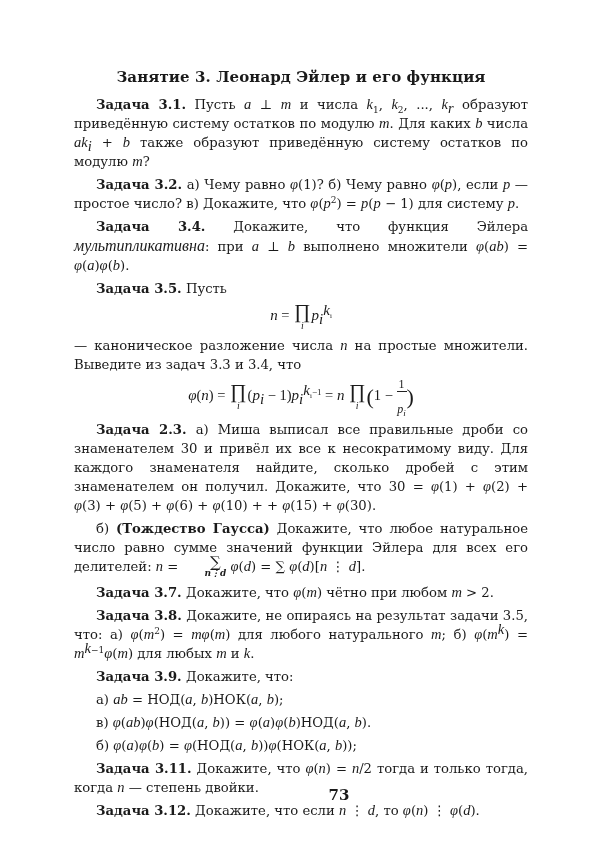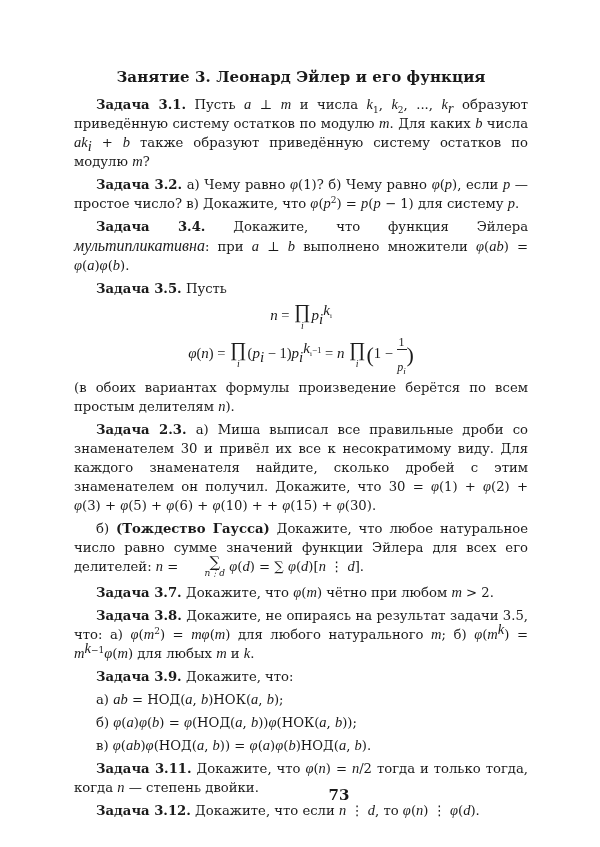--- a/index.html
+++ b/index.html
@@ -17,52 +17,52 @@
   .prod { display: inline-block; vertical-align: middle; text-align: center; line-height: 12px; margin: 0 1px; }
   .prod .sym { font-size: 20px; font-style: normal; display: block; line-height: 18px; }
   .prod .sub { font-size: 10px; font-style: italic; display: block; }
   .frac { display: inline-block; vertical-align: middle; text-align: center; font-size: 12px; line-height: 13px; }
   .frac .num { display: block; border-bottom: 1px solid #222; padding: 0 2px; }
   .frac .den { display: block; font-style: italic; margin-top: 11px; }
   .big { font-size: 22px; vertical-align: middle; font-family: "Liberation Serif", serif; }
   sup, sub { font-size: 9px; line-height: 0; }
   .sumsub { display: inline-block; vertical-align: top; text-align: center; line-height: 11px; }
   .sumsub .s { display:block; font-size: 15px; }
-  .sumsub .u { display:block; font-size: 9px; font-style: italic; }
+  .sumsub .u { display:block; font-size: 9px; font-style: italic; font-weight: bold; }
   .pagenum { position: absolute; left: 0; width: 600px; top: 786px; text-align: center; font-size: 15px; font-weight: bold; margin-left: 39px; }
 </style>
 </head>
 <body>
 
 <div class="page">
   <div class="title">Занятие 3. Леонард Эйлер и его функция</div>
 
   <p class="ind"><b class="lbl">Задача 3.1.</b> <span>Пусть </span><i>a</i> ⊥ <i>m</i><span> и числа </span><i>k</i><sub>1</sub>, <i>k</i><sub>2</sub>, ..., <i>k</i><sub><i>r</i></sub><span> образуют приведённую систему остатков по модулю </span><i>m</i><span>. Для каких </span><i>b</i><span> числа </span><i>ak</i><sub><i>i</i></sub> + <i>b</i><span> также образуют приведённую систему остатков по модулю </span><i>m</i>?</p>
 
   <p class="ind"><b class="lbl">Задача 3.2.</b> <span>а) Чему равно </span><i>φ</i>(1)<span>? б) Чему равно </span><i>φ</i>(<i>p</i>)<span>, если </span><i>p</i><span> — простое число? в) Докажите, что </span><i>φ</i>(<i>p</i><sup>2</sup>) = <i>p</i>(<i>p</i> − 1)<span> для систему </span><i>p</i>.</p>
 
 
   <p class="ind"><b class="lbl">Задача 3.4.</b> <span>Докажите, что функция Эйлера </span><i style="font-size:16px">мультипликативна</i><span>: при </span><i>a</i> ⊥ <i>b</i><span> выполнено множители </span><i>φ</i>(<i>ab</i>) = <i>φ</i>(<i>a</i>)<i>φ</i>(<i>b</i>).</p>
 
   <p class="ind"><b class="lbl">Задача 3.5.</b> <span>Пусть</span></p>
   <div class="disp"><i>n</i> = <span class="prod"><span class="sym">∏</span><span class="sub">i</span></span><i>p</i><sub><i>i</i></sub><sup><i>k</i><sub style="font-size:7px">i</sub></sup></div>
+  <p><span>— каноническое разложение числа </span><i>n</i><span> на простые множители. Выведите из задач 3.3 и 3.4, что</span></p>
   <div class="disp"><i>φ</i>(<i>n</i>) = <span class="prod"><span class="sym">∏</span><span class="sub">i</span></span>(<i>p</i><sub><i>i</i></sub> − 1)<i>p</i><sub><i>i</i></sub><sup><i>k</i><sub style="font-size:7px">i</sub>−1</sup> = <i>n</i> <span class="prod"><span class="sym">∏</span><span class="sub">i</span></span><span class="big">(</span>1 − <span class="frac"><span class="num">1</span><span class="den">p<sub>i</sub></span></span><span class="big">)</span></div>
-  <p><span>(в обоих вариантах формулы произведение берётся по всем простым делителям </span><i>n</i><span>).</span></p>
 
   <p class="ind"><b class="lbl">Задача 2.3.</b> <span>а) Миша выписал все правильные дроби со знаменателем 30 и привёл их все к несократимому виду. Для каждого знаменателя найдите, сколько дробей с этим знаменателем он получил. Докажите, что </span>30 = <i>φ</i>(1) + <i>φ</i>(2) + <i>φ</i>(3) + <i>φ</i>(5) + <i>φ</i>(6) + <i>φ</i>(10) + + <i>φ</i>(15) + <i>φ</i>(30).</p>
   <p class="ind"><span>б) </span><b>(Тождество Гаусса)</b><span> Докажите, что любое натуральное число равно сумме значений функции Эйлера для всех его делителей: </span><i>n</i> = <span class="sumsub"><span class="s">∑</span><span class="u">n⋮d</span></span> <i>φ</i>(<i>d</i>) = ∑ <i>φ</i>(<i>d</i>)[<i>n</i> ⋮ <i>d</i>].</p>
 
   <p class="ind"><b class="lbl">Задача 3.7.</b> <span>Докажите, что </span><i>φ</i>(<i>m</i>)<span> чётно при любом </span><i>m</i> &gt; 2.</p>
 
   <p class="ind"><b class="lbl">Задача 3.8.</b> <span>Докажите, не опираясь на результат задачи 3.5, что: а) </span><i>φ</i>(<i>m</i><sup>2</sup>) = <i>mφ</i>(<i>m</i>)<span> для любого натурального </span><i>m</i><span>; б) </span><i>φ</i>(<i>m</i><sup><i>k</i></sup>) = <i>m</i><sup><i>k</i>−1</sup><i>φ</i>(<i>m</i>) <span>для любых </span><i>m</i><span> и </span><i>k</i>.</p>
 
   <p class="ind"><b class="lbl">Задача 3.9.</b> <span>Докажите, что:</span></p>
   <p class="item"><span>а) </span><i>ab</i> = НОД(<i>a</i>, <i>b</i>)НОК(<i>a</i>, <i>b</i>);</p>
+  <p class="item"><span>в) </span><i>φ</i>(<i>ab</i>)<i>φ</i>(НОД(<i>a</i>, <i>b</i>)) = <i>φ</i>(<i>a</i>)<i>φ</i>(<i>b</i>)НОД(<i>a</i>, <i>b</i>).</p>
   <p class="item"><span>б) </span><i>φ</i>(<i>a</i>)<i>φ</i>(<i>b</i>) = <i>φ</i>(НОД(<i>a</i>, <i>b</i>))<i>φ</i>(НОК(<i>a</i>, <i>b</i>));</p>
-  <p class="item"><span>в) </span><i>φ</i>(<i>ab</i>)<i>φ</i>(НОД(<i>a</i>, <i>b</i>)) = <i>φ</i>(<i>a</i>)<i>φ</i>(<i>b</i>)НОД(<i>a</i>, <i>b</i>).</p>
 
 
   <p class="ind"><b class="lbl">Задача 3.11.</b> <span>Докажите, что </span><i>φ</i>(<i>n</i>) = <i>n</i>/2<span> тогда и только тогда, когда </span><i>n</i><span> — степень двойки.</span></p>
 
   <p class="ind"><b class="lbl">Задача 3.12.</b> <span>Докажите, что если </span><i>n</i> ⋮ <i>d</i><span>, то </span><i>φ</i>(<i>n</i>) ⋮ <i>φ</i>(<i>d</i>).</p>
 </div>
 
 <div class="pagenum">73</div>
 
 </body></html>

